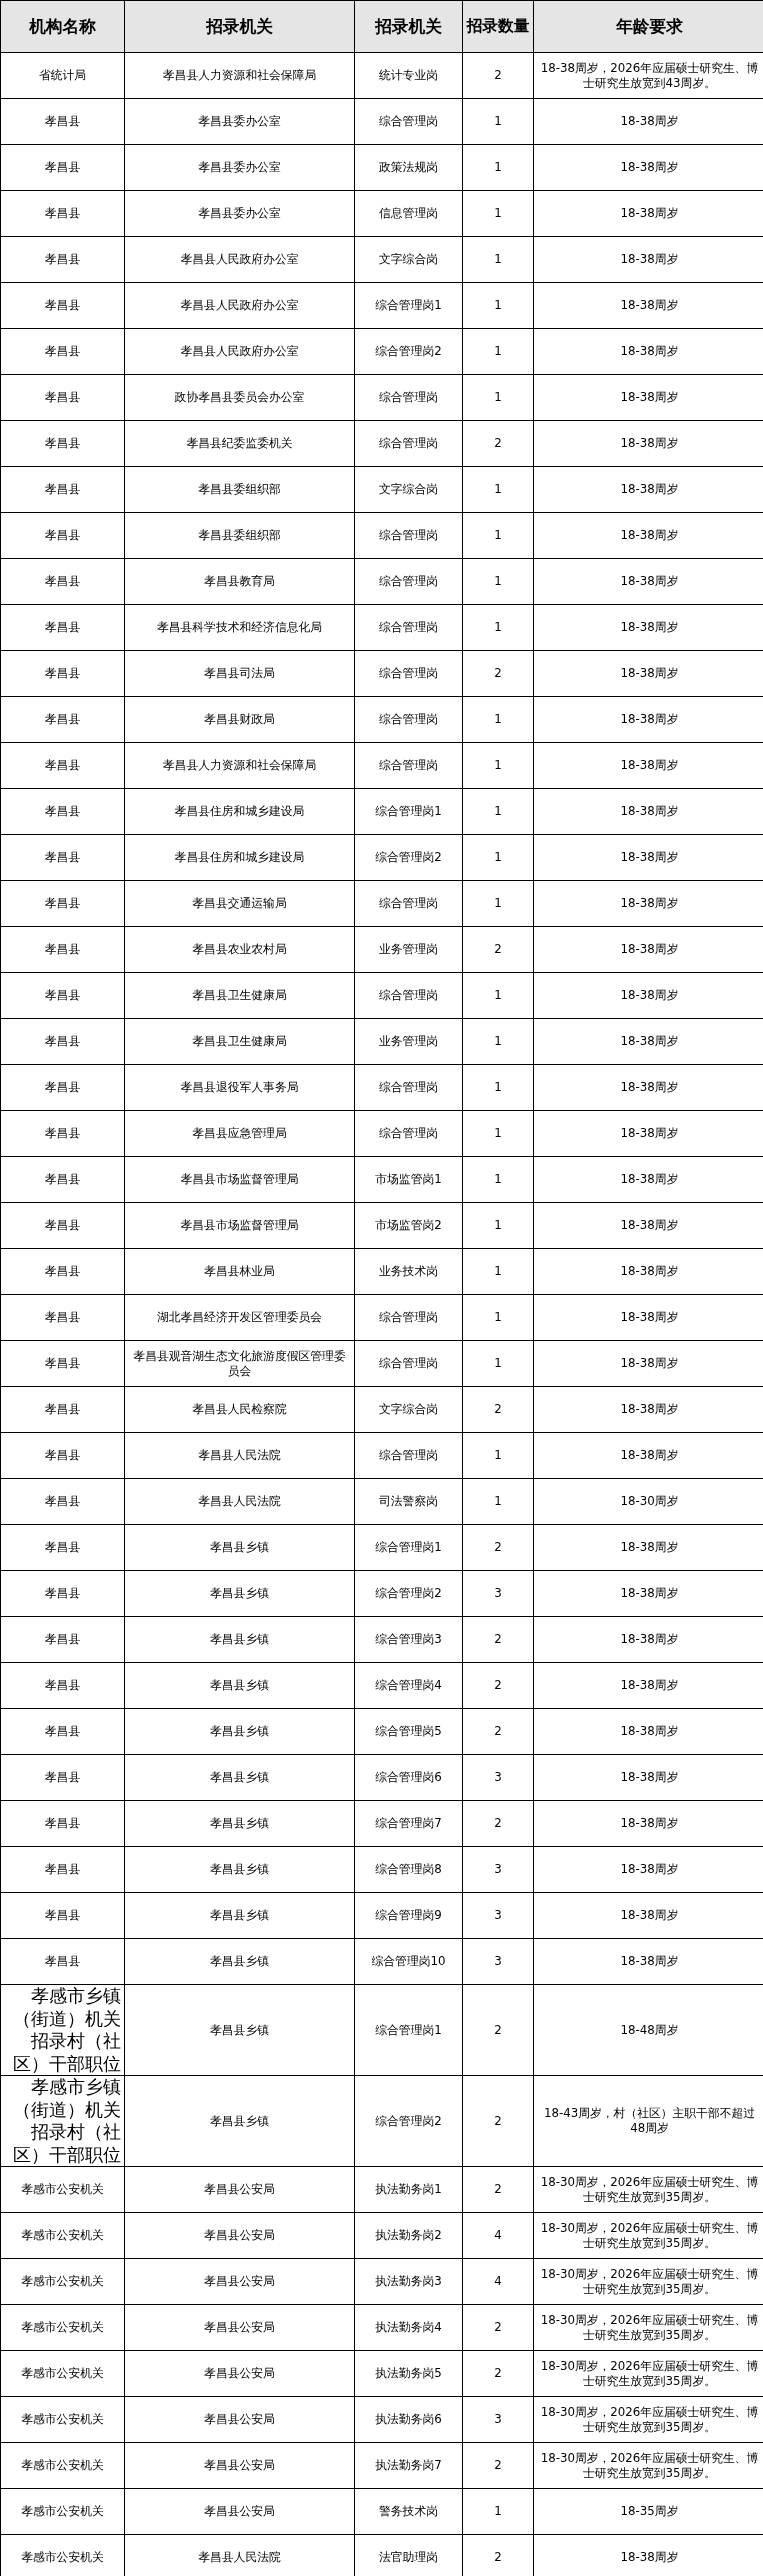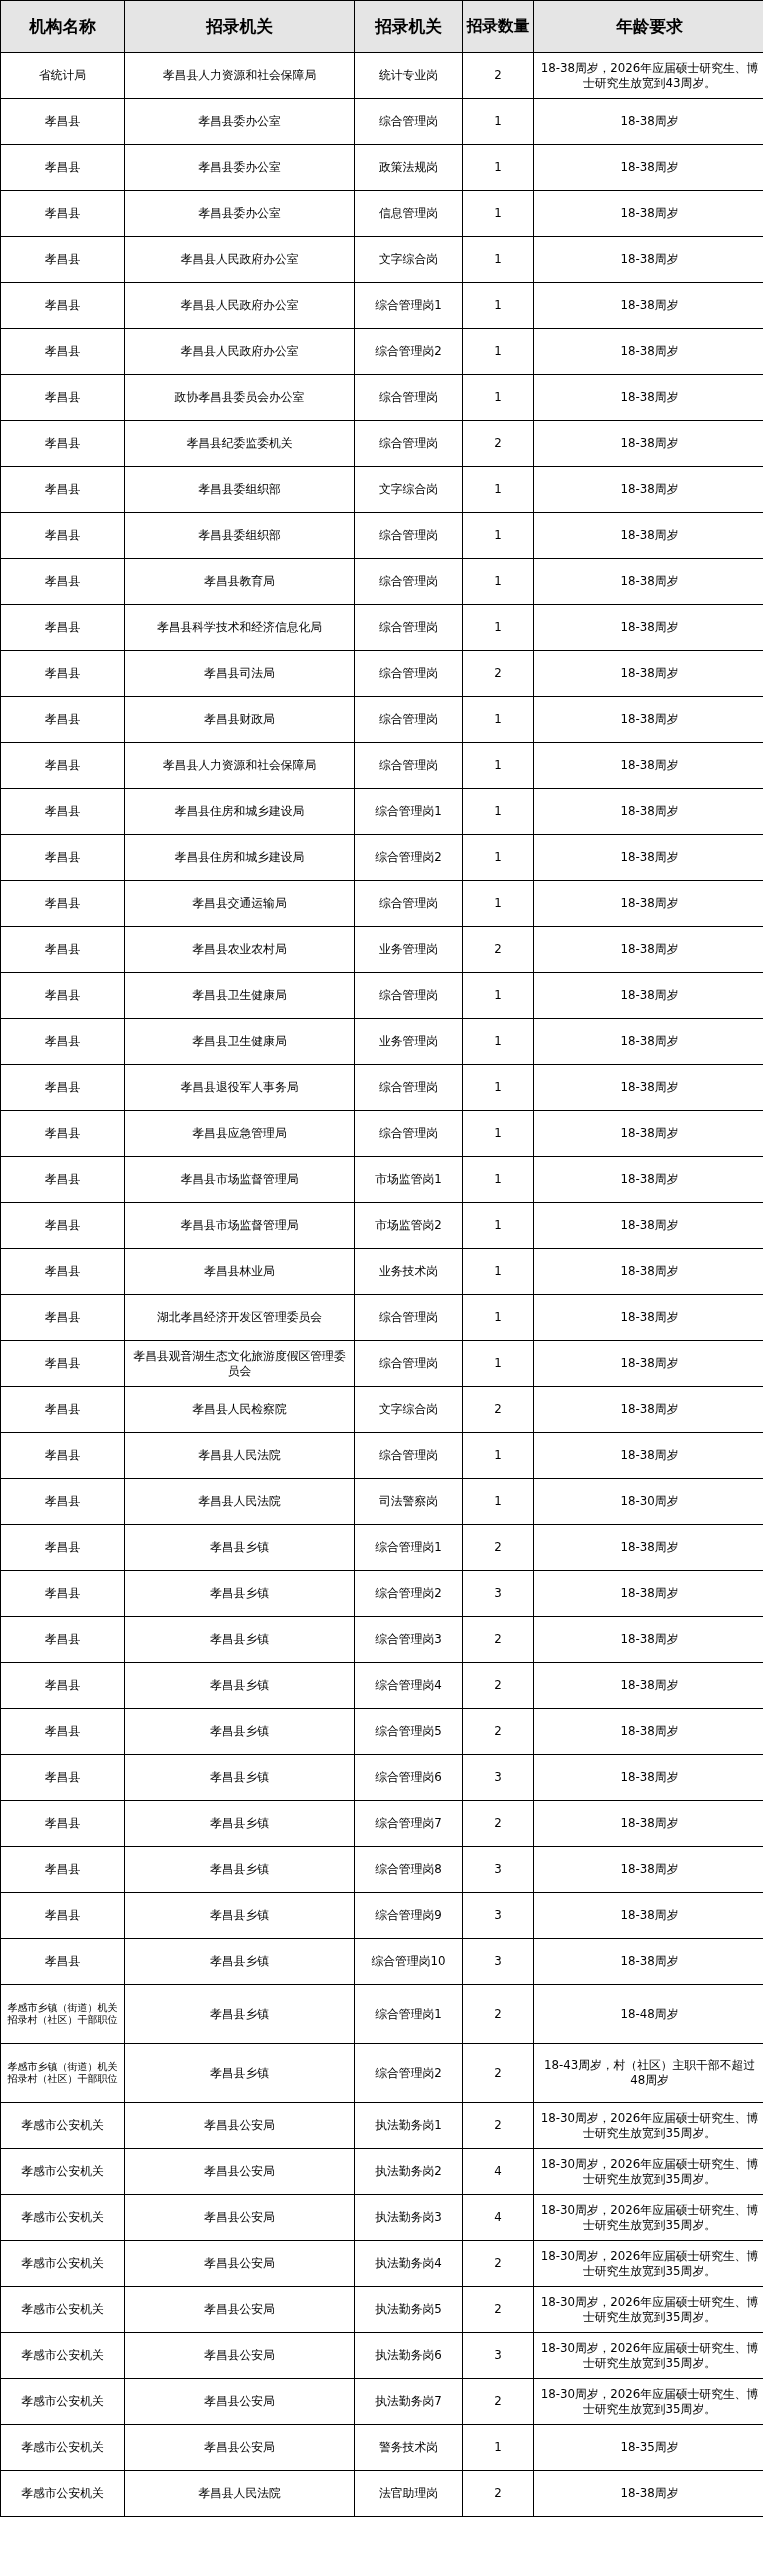--- a/index.html
+++ b/index.html
@@ -30,21 +30,21 @@
     font-family: "DejaVu Serif", "Liberation Serif", serif;
     font-weight: bold;
     font-size: 16.7px;
   }
   table.recruit thead th.qty { font-size: 15.7px; line-height: 1.05; }
   table.recruit tbody td {
     height: 45px;
     font-size: 11.8px;
   }
   table.recruit tbody tr.tall td { height: 58px; }
-  table.recruit tbody td.org.wrap { text-align: center; font-size: 10px; line-height: 1.25; }
+  table.recruit tbody td.org.wrap { text-align: right; font-size: 18px; line-height: 1.25; }
   table.recruit tbody td.age { font-size: 11.8px; }
 </style>
 </head>
 <body>
 
 <table class="recruit">
   <colgroup>
     <col class="c1">
       <col class="c2">
       <col class="c3">

